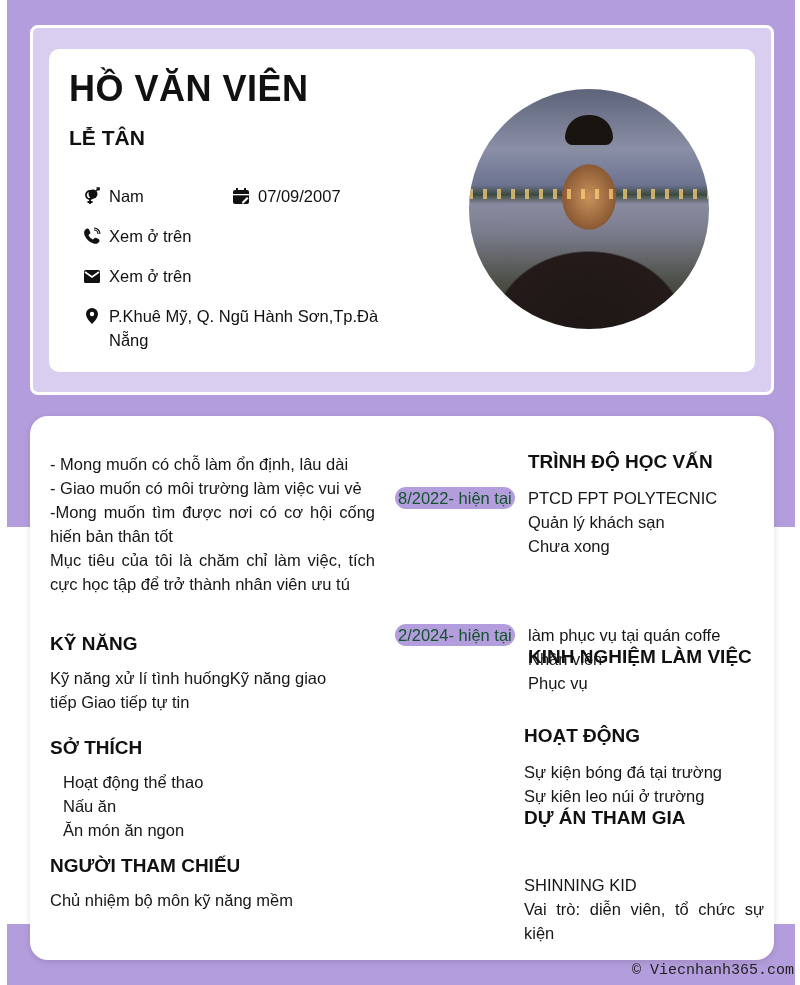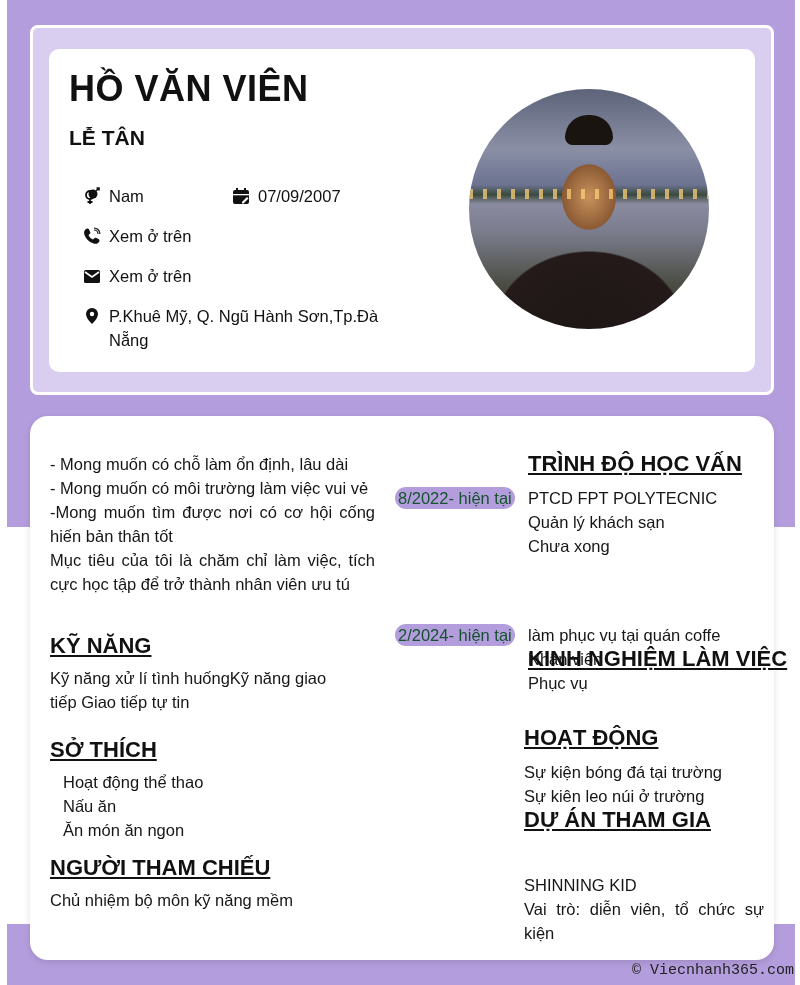--- a/index.html
+++ b/index.html
@@ -37,21 +37,21 @@
     .avatar .hair { position: absolute; left: 96px; top: 26px; width: 48px; height: 30px; background: #1a1411; border-radius: 24px 24px 8px 8px; }
 
     .main-card {
       position: absolute; left: 30px; top: 416px; width: 744px; height: 544px;
       background: #ffffff; border-radius: 18px;
       box-shadow: 0 2px 6px rgba(0,0,0,0.12);
     }
 
     .txt { position: absolute; font-size: 16.5px; line-height: 24px; color: #161616; }
     .justify { text-align: justify; }
-    .h { position: absolute; font-size: 22px; font-weight: bold; color: #111; text-decoration: underline; }
+    .h { position: absolute; font-size: 19px; font-weight: bold; color: #111; }
 
     .pill {
       position: absolute; background: #b39ddc; border-radius: 12px; padding: 0 3px;
       font-size: 16.5px; line-height: 22px; color: #14532d; white-space: nowrap;
     }
     .footer { position: absolute; right: 6px; top: 962px; font-family: "Liberation Mono", monospace; font-size: 15px; color: #222; }
   </style>
 </head>
 <body>
 
@@ -121,21 +121,21 @@
 
 <div class="avatar">
   <div class="lights"></div>
   <div class="hair"></div>
 </div>
 
 <div class="main-card"></div>
 
 <div class="txt justify" style="left:50px; top:452px; width:325px;">
   <div>- Mong muốn có chỗ làm ổn định, lâu dài</div>
-  <div style="text-align-last:left;">- Mong muốn có môi trường làm việc vui vẻ</div>
+  <div style="text-align-last:left;">- Giao muốn có môi trường làm việc vui vẻ</div>
   <div>-Mong muốn tìm được nơi có cơ hội cống hiến bản thân tốt</div>
   <div>Mục tiêu của tôi là chăm chỉ làm việc, tích cực học tập để trở thành nhân viên ưu tú</div>
 </div>
 
 <div class="h" style="left:50px; top:633px;">KỸ NĂNG</div>
 <div class="txt" style="left:50px; top:666px; width:290px;">Kỹ năng xử lí tình huốngKỹ năng giao tiếp Giao tiếp tự tin</div>
 
 <div class="h" style="left:50px; top:737px;">SỞ THÍCH</div>
 <div class="txt" style="left:63px; top:770px; width:320px;">
   <div>Hoạt động thể thao</div>

